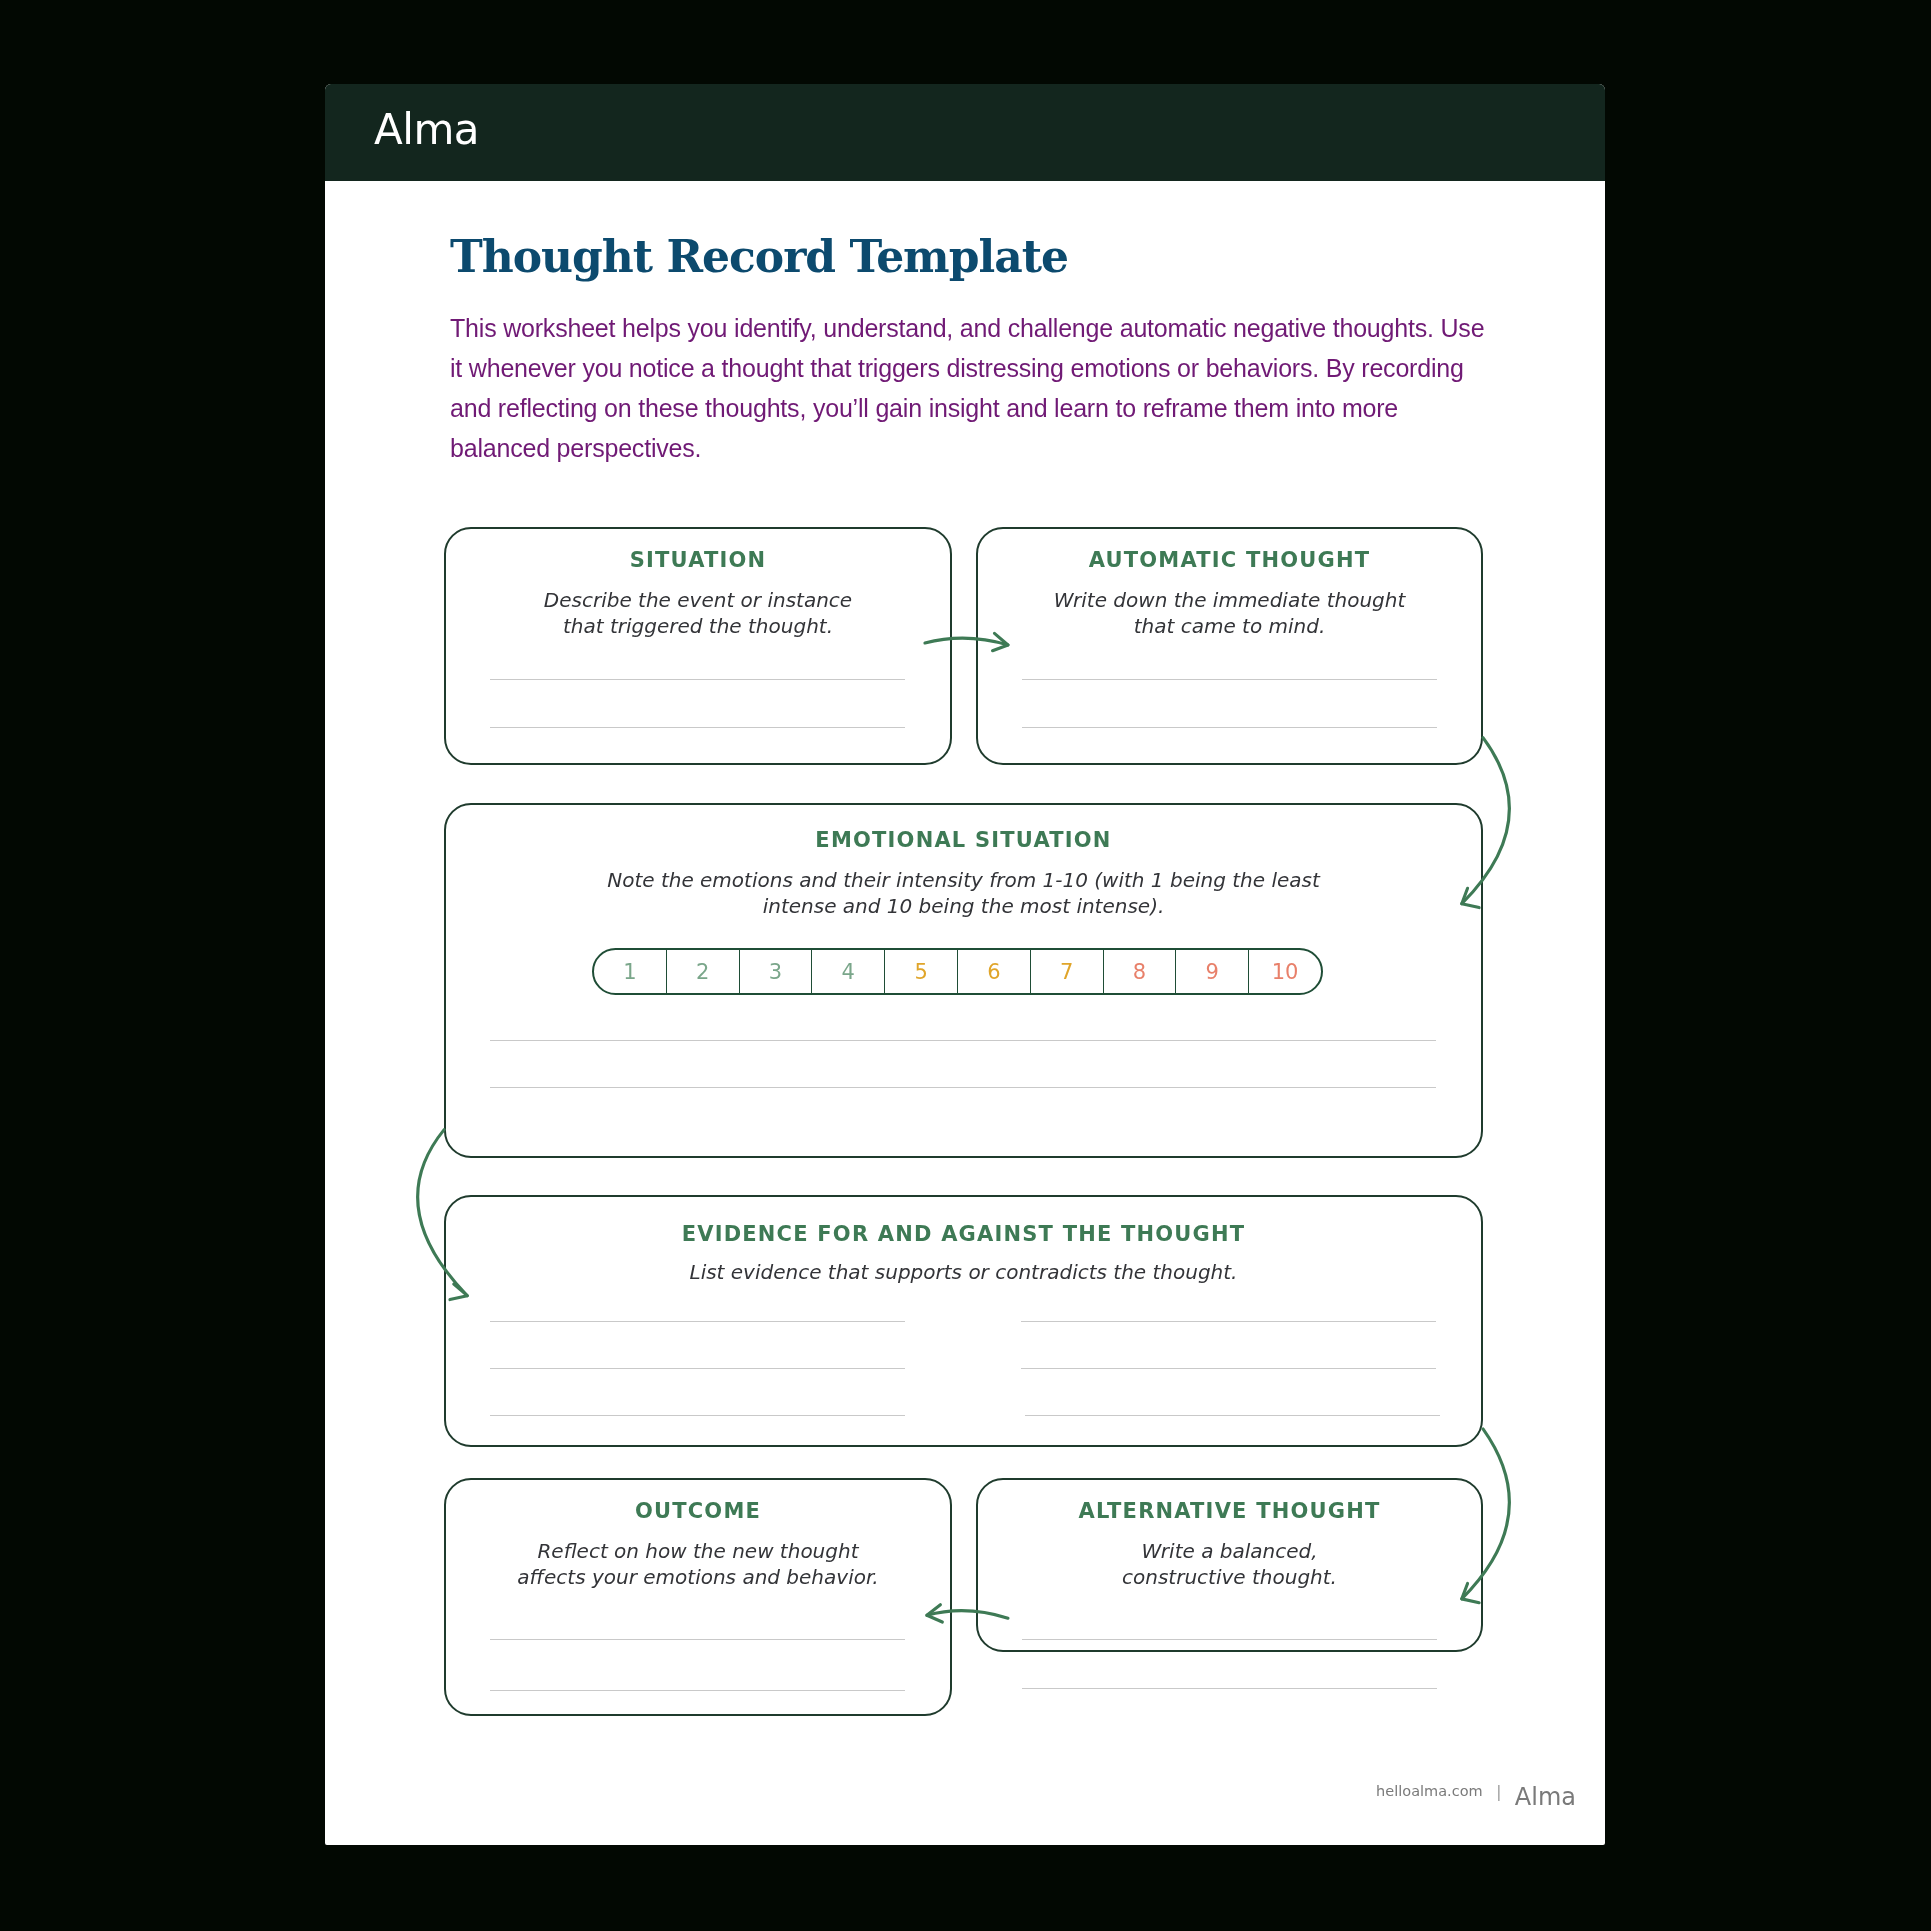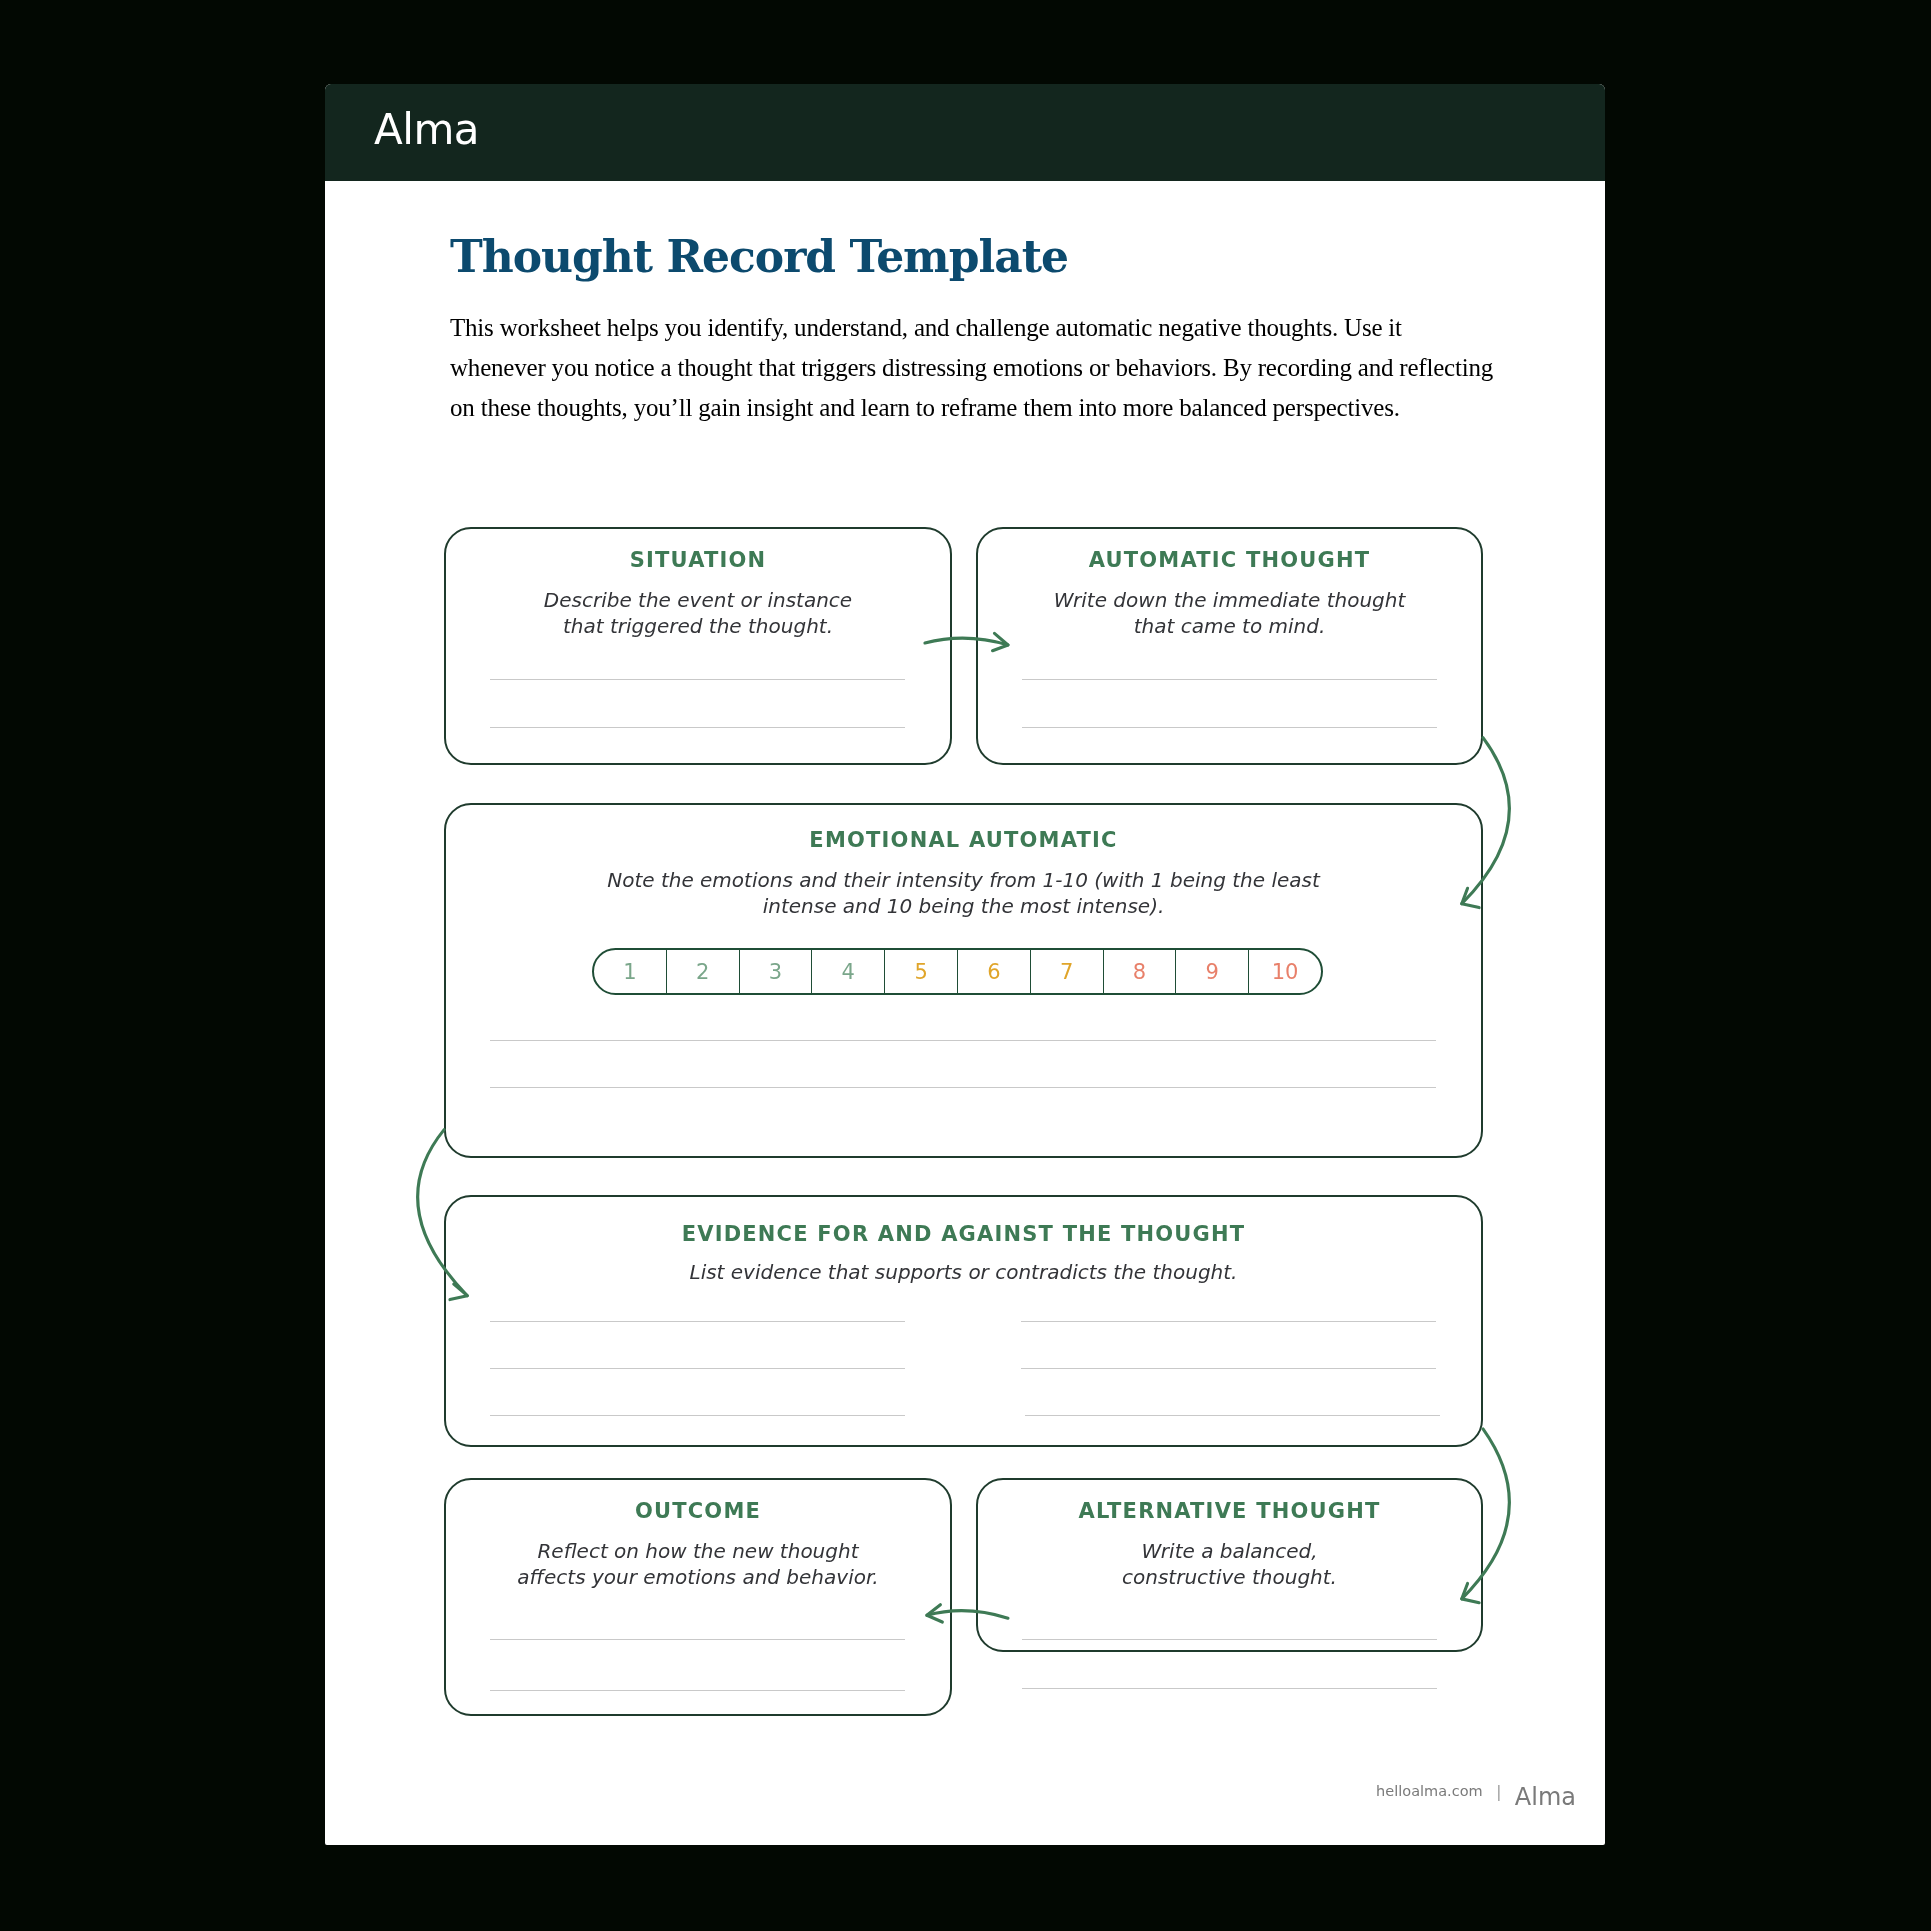--- a/index.html
+++ b/index.html
@@ -1,21 +1,21 @@
 <!DOCTYPE html>
 <html><head>
 <meta charset="utf-8">
 <style>
   html, body { margin:0; padding:0; }
   body { width:1931px; height:1931px; background:#020802; position:relative; overflow:hidden; font-family:"Liberation Sans", sans-serif; }
   .page { position:absolute; left:325px; top:84px; width:1280px; height:1761px; background:#ffffff; border-radius:5.8px 5.8px 1.9px 1.9px; }
   .header { position:absolute; left:0; top:0; width:1280px; height:97px; background:#13261e; border-radius:5.8px 5.8px 0 0; }
   .logo { position:absolute; left:49px; top:21px; color:#ffffff; font-family:"DejaVu Sans", sans-serif; font-size:42px; letter-spacing:-0.5px; }
   .title { position:absolute; left:125px; top:147px; margin:0; font-family:"DejaVu Serif", serif; font-weight:bold; font-size:44px; color:#0c4a6e; letter-spacing:-1px; white-space:nowrap; }
-  .intro { position:absolute; left:125px; top:224px; width:1052px; margin:0; font-family:Liberation Serif, serif; font-size:25px; line-height:40px; color:#000000; letter-spacing:-0.2px; }
+  .intro { position:absolute; left:125px; top:224px; width:1052px; margin:0; font-family:Liberation Sans, sans-serif; font-size:25px; line-height:40px; color:#701a75; letter-spacing:-0.2px; }
   .box { position:absolute; border:2.4px solid #1f3b2d; border-radius:27px; background:#fff; box-sizing:border-box; }
   .box-title { position:absolute; left:0; right:0; text-align:center; font-family:"DejaVu Sans", sans-serif; font-weight:bold; font-size:21px; letter-spacing:1.2px; color:#3e7a55; }
   .box-desc { position:absolute; left:0; right:0; text-align:center; font-family:"DejaVu Sans", sans-serif; font-style:italic; font-size:20px; line-height:26px; color:#333438; }
   .wline { position:absolute; height:0; border-top:1.9px solid #c9c9c9; }
   .scale { position:absolute; left:146px; top:143px; width:731px; height:47px; border:2.4px solid #1f4d36; border-radius:24px; box-sizing:border-box; display:flex; overflow:hidden; }
   .cell { flex:1; display:flex; align-items:center; justify-content:center; font-family:"DejaVu Sans", sans-serif; font-size:21px; border-right:1.9px solid #1f4d36; }
   .cell:last-child { border-right:none; }
   .footer { position:absolute; right:29px; top:1699px; display:flex; align-items:flex-start; gap:13.5px; color:#7a7a7a; }
   .footer-url { font-family:"DejaVu Sans", sans-serif; font-size:14.5px; }
   .footer-sep { font-family:"DejaVu Sans", sans-serif; font-size:15.4px; color:#999; }
@@ -47,21 +47,21 @@
     <div class="box-title" style="top:19.3px;">AUTOMATIC THOUGHT</div>
     <div class="box-desc" style="top:58px;">
       <div>Write down the immediate thought</div>
       <div>that came to mind.</div>
     </div>
     <div class="wline" style="left:44px; width:415px; top:150px;"></div>
     <div class="wline" style="left:44px; width:415px; top:198px;"></div>
   </div>
 
   <div class="box" style="left:119px; top:719px; width:1039px; height:355px;">
-    <div class="box-title" style="top:23px;">EMOTIONAL AUTOMATIC</div>
+    <div class="box-title" style="top:23px;">EMOTIONAL SITUATION</div>
     <div class="box-desc" style="top:62px;">
       <div>Note the emotions and their intensity from 1-10 (with 1 being the least</div>
       <div>intense and 10 being the most intense).</div>
     </div>
     <div class="scale" id="scale">
         <div class="cell" style="color: rgb(122, 166, 138);">1</div>
         <div class="cell" style="color: rgb(122, 166, 138);">2</div>
         <div class="cell" style="color: rgb(122, 166, 138);">3</div>
         <div class="cell" style="color: rgb(122, 166, 138);">4</div>
         <div class="cell" style="color: rgb(224, 165, 42);">5</div>

